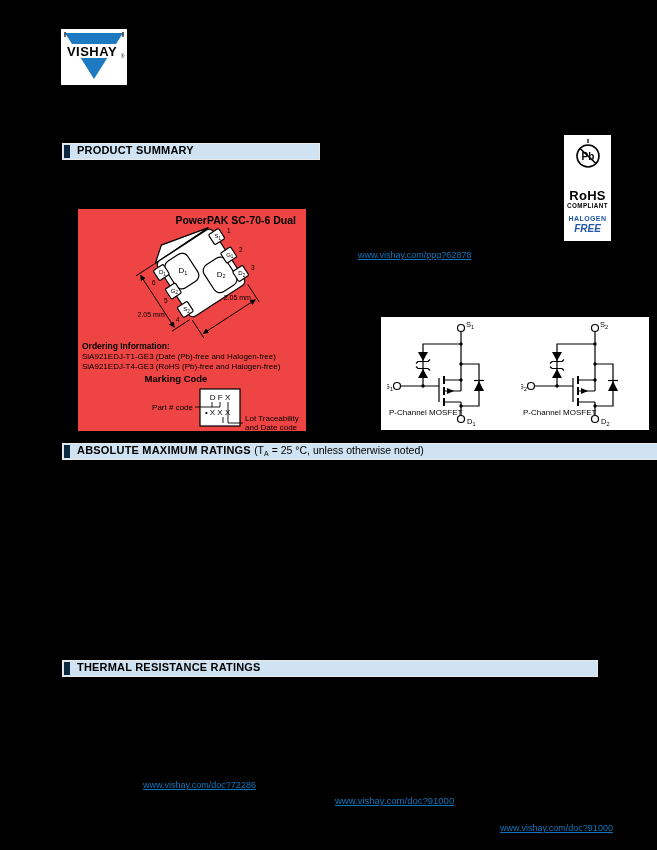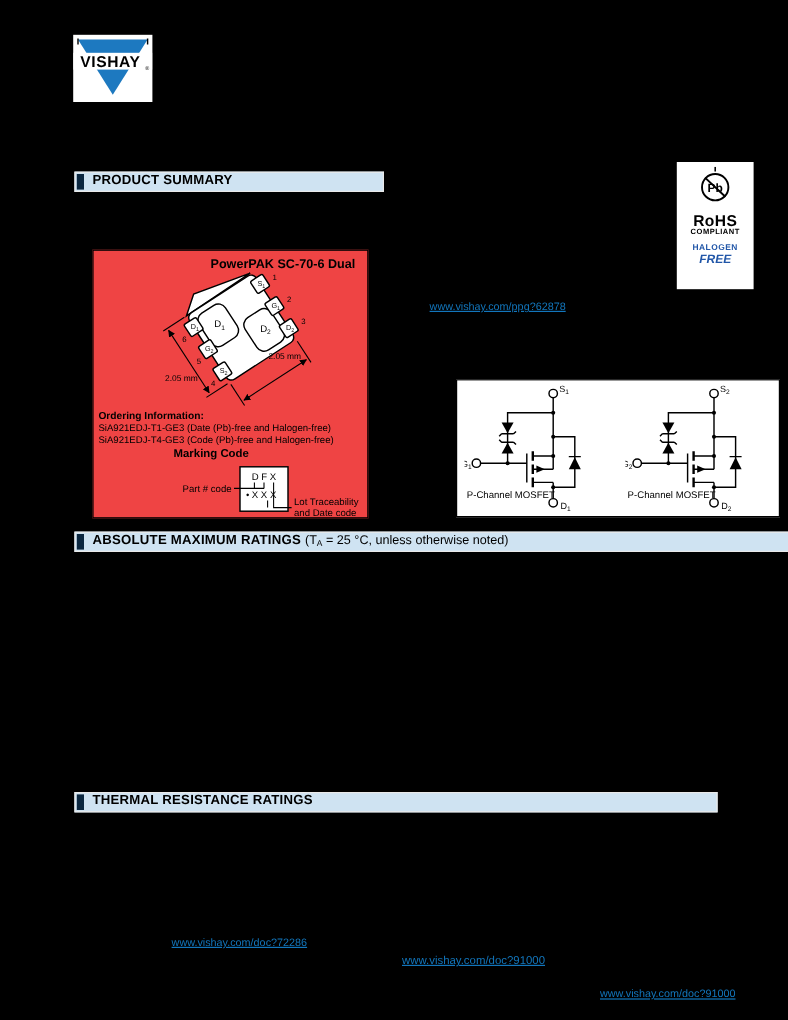--- a/index.html
+++ b/index.html
@@ -23,22 +23,22 @@
   .fig-title{position:absolute;top:5px;right:10px;font-size:10.5px;font-weight:bold;}
   .ordering{position:absolute;left:4px;top:132px;font-size:8px;line-height:10.5px;}
   .ordering .h{font-weight:bold;font-size:8.5px;}
   .marking-heading{position:absolute;left:0;top:164px;width:196px;text-align:center;
                    font-weight:bold;font-size:9.5px;}
 
   
   .circuit-box{left:380px;top:316px;width:270px;height:115px;background:#fff;border:1px solid #000;box-sizing:border-box;}
 
   
-  .rohs{left:564px;top:135px;width:64px;height:106px;background:#fff;text-align:center;}
-  .rohs .rohs-word{font-size:13px;font-weight:bold;letter-spacing:.3px;line-height:13px;margin-top:1px;}
+  .rohs{left:564px;top:135px;width:47px;height:106px;background:#fff;text-align:center;}
+  .rohs .rohs-word{font-size:13px;font-weight:bold;letter-spacing:.3px;line-height:13px;margin-top:14px;}
   .rohs .compliant{font-size:6.3px;font-weight:bold;letter-spacing:.4px;line-height:8px;}
   .rohs .halogen{font-size:7px;font-weight:bold;color:#2156a8;letter-spacing:.4px;margin-top:5px;line-height:8px;}
   .rohs .free{font-size:10px;font-weight:bold;font-style:italic;color:#2156a8;line-height:11px;}
 
   .lnk{position:absolute;color:#1276bc;font-size:9px;text-decoration:underline;cursor:pointer;}
 
   svg text{font-family:"Liberation Sans",sans-serif;}
 </style>
 </head>
 <body>
@@ -129,21 +129,21 @@
 
           <text transform="translate(-66,10) rotate(33)" text-anchor="middle" font-size="7">2.05 mm</text>
           <text transform="translate(16,42) rotate(33)" text-anchor="middle" font-size="7">2.05 mm</text>
         </g>
       </g>
     </svg>
 
     <div class="ordering">
       <div class="h">Ordering Information:</div>
       <div>SiA921EDJ-T1-GE3 (Date (Pb)-free and Halogen-free)</div>
-      <div>SiA921EDJ-T4-GE3 (Code (Pb)-free and Halogen-free)</div>
+      <div>SiA921EDJ-T4-GE3 (RoHS (Pb)-free and Halogen-free)</div>
     </div>
 
     <div class="marking-heading">Marking Code</div>
     <svg style="position:absolute;left:0;top:176px" width="226" height="46" viewBox="0 0 226 46">
       <rect x="122" y="4" width="40" height="37" fill="#fff" stroke="#000" stroke-width="1.2"></rect>
       <text x="142" y="15" text-anchor="middle" font-size="8">D F X</text>
       <text x="127" y="30" font-size="8"><tspan>•</tspan><tspan dx="2">X X X</tspan></text>
       <g stroke="#000" stroke-width="0.9" fill="none">
         <path d="M117,22 H142 M134,17 V22 M142,17 V22"></path>
         <path d="M150,17 V38 H165 M145,32 V38"></path>

